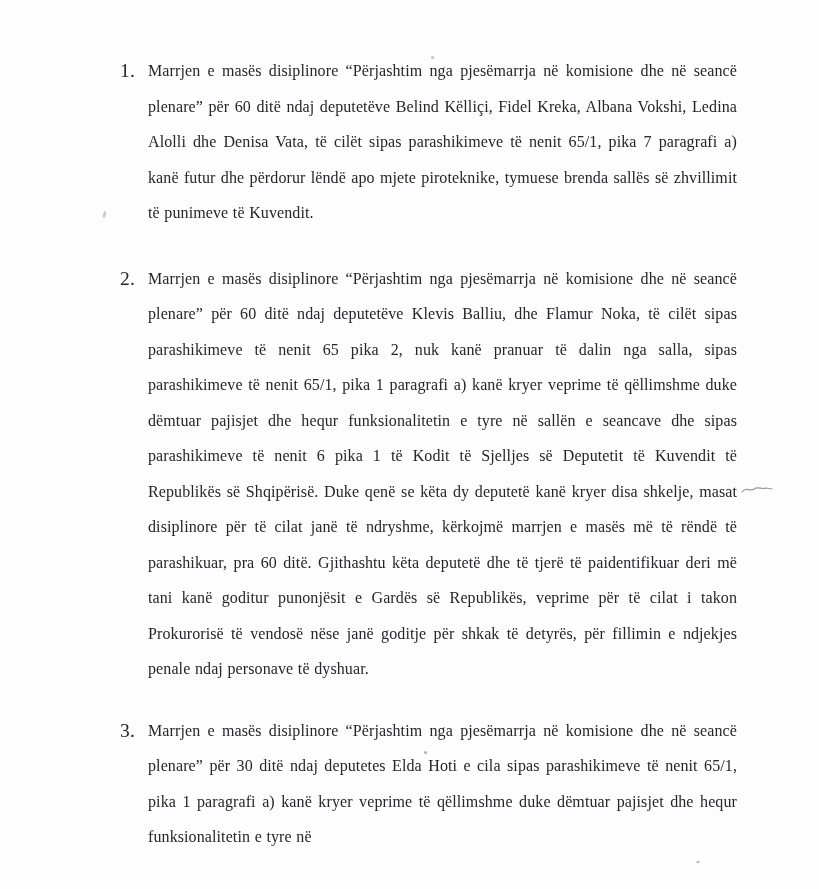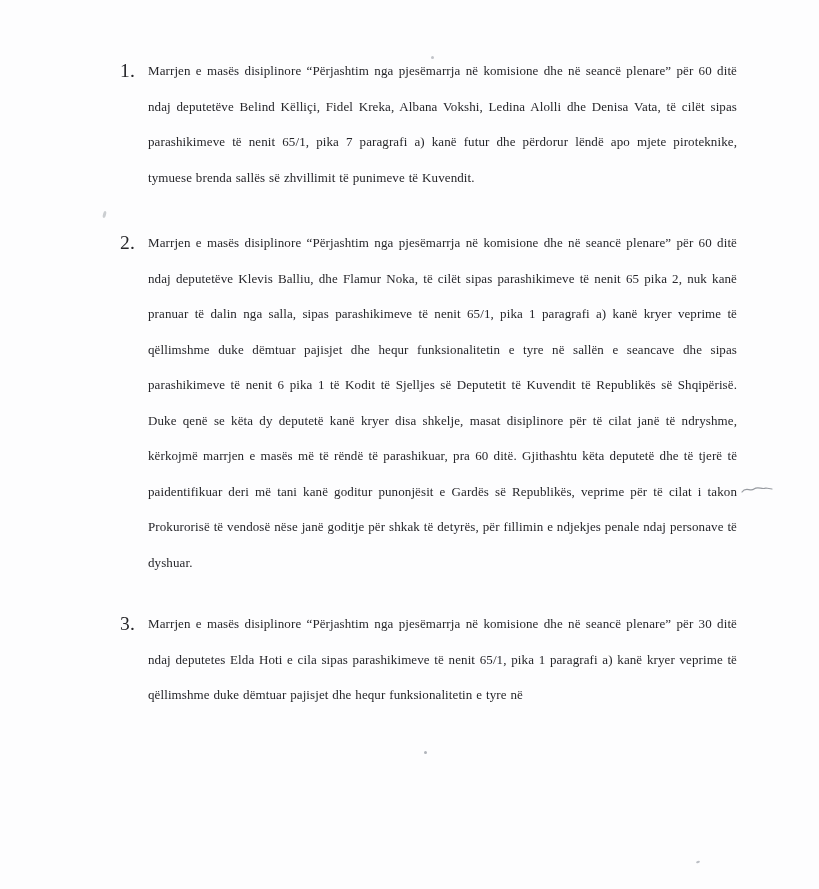--- a/index.html
+++ b/index.html
@@ -28,21 +28,21 @@
   .doc-item.gap-medium { margin-top: 26px; }
   .item-num {
     flex: 0 0 28px;
     width: 28px;
     font-size: 19.5px;
     line-height: 35.5px;
     letter-spacing: 0.2px;
   }
   .item-text {
     flex: 1;
-    font-size: 13px;
+    font-size: 16px;
     line-height: 35.5px;
     text-align: justify;
     text-align-last: left;
     letter-spacing: 0.1px;
     word-spacing: 0.5px;
   }
   
   .speck {
     position: absolute;
     background: #8f949c;

